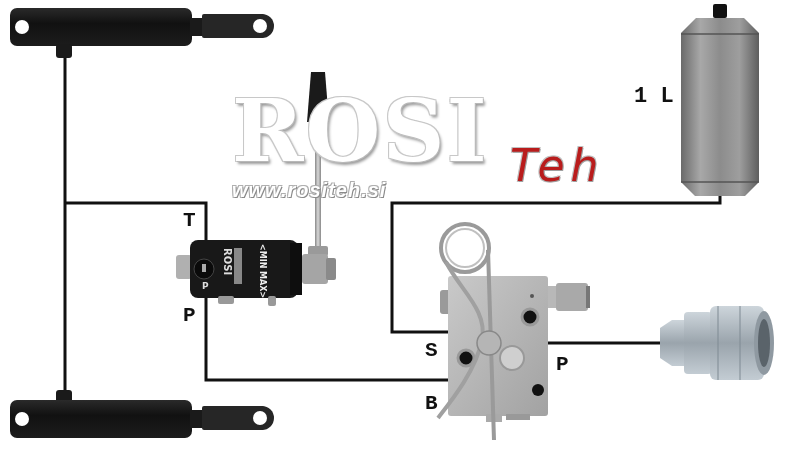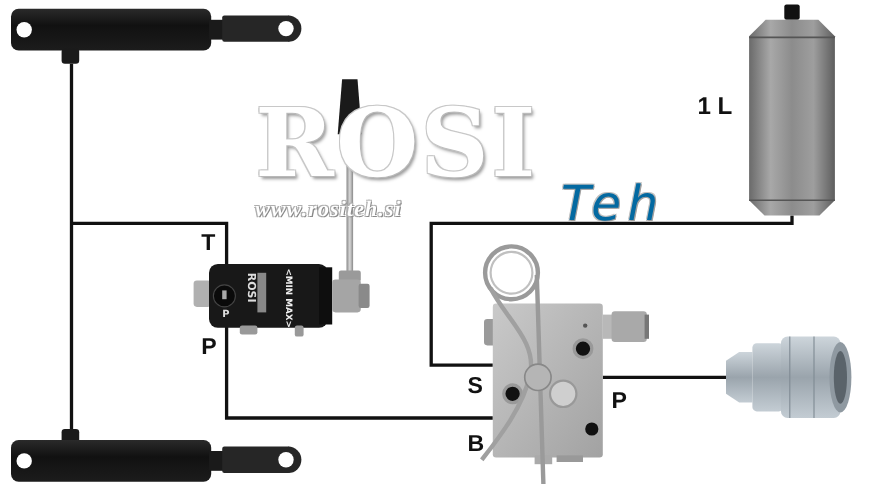--- a/index.html
+++ b/index.html
@@ -1,23 +1,23 @@
 <!DOCTYPE html>
 <html><head>
 <meta charset="utf-8">
 <style>
   html, body { margin: 0; padding: 0; background: #ffffff; }
   body { width: 800px; height: 450px; position: relative; overflow: hidden; font-family: "DejaVu Sans", sans-serif; }
   #stage { position: absolute; left: 0; top: 0; width: 800px; height: 443px; }
-  .lbl { position: absolute; font-family: Liberation Sans, sans-serif; font-weight: bold; color: #111; line-height: 1; }
+  .lbl { position: absolute; font-family: Liberation Mono, monospace; font-weight: bold; color: #111; line-height: 1; }
   .wm-big { position: absolute; left: 232px; top: 88px; font-family: "DejaVu Serif", serif; font-size: 86px; font-weight: bold; color: #ffffff; letter-spacing: 2px;
     text-shadow: 1px 1px 0 #b8b8b8, -1px -1px 0 #c8c8c8, 1px -1px 0 #c8c8c8, -1px 1px 0 #c8c8c8, 2px 3px 3px #9a9a9a; line-height: 1; }
-  .wm-teh { position: absolute; left: 510px; top: 164px; font-family: "DejaVu Sans", sans-serif; font-size: 44px; font-style: italic; color: #0369a1; letter-spacing: 6px;
+  .wm-teh { position: absolute; left: 510px; top: 144px; font-family: "DejaVu Sans", sans-serif; font-size: 44px; font-style: italic; color: #b91c1c; letter-spacing: 6px;
     text-shadow: 1px 1px 0 #a0a0a0, -1px -1px 0 #c0c0c0, 1px -1px 0 #c0c0c0, -1px 1px 0 #c0c0c0; line-height: 1; }
-  .wm-url { position: absolute; left: 232px; top: 180px; font-family: Liberation Serif, serif; font-size: 20px; font-style: italic; font-weight: bold; color: #ffffff;
+  .wm-url { position: absolute; left: 232px; top: 180px; font-family: Liberation Sans, sans-serif; font-size: 20px; font-style: italic; font-weight: bold; color: #ffffff;
     text-shadow: 1px 1px 0 #8a8a8a, -1px -1px 0 #b0b0b0, 1px -1px 0 #b0b0b0, -1px 1px 0 #b0b0b0; line-height: 1; letter-spacing: 1px; }
 </style>
 </head>
 <body>
 
 <div id="stage">
   <svg width="800" height="450" viewBox="0 0 800 450" xmlns="http://www.w3.org/2000/svg" style="position:absolute;left:0;top:0;">
     <defs>
       <linearGradient id="tankGrad" x1="0" x2="1" y1="0" y2="0">
         <stop offset="0" stop-color="#6a6a6a"></stop>

